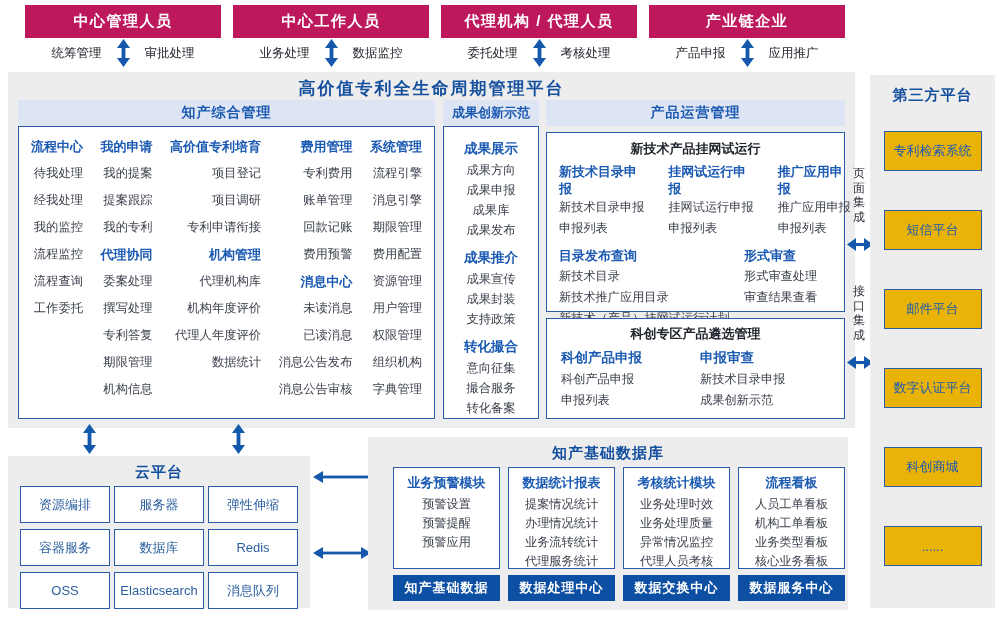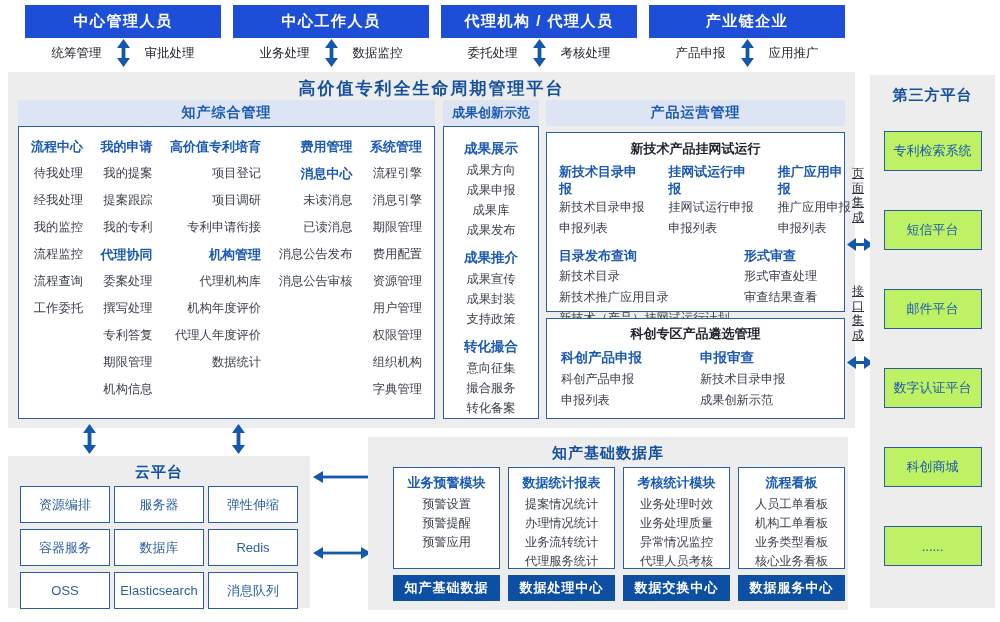--- a/index.html
+++ b/index.html
@@ -1,21 +1,21 @@
 <!DOCTYPE html>
 <html><head>
 <meta charset="utf-8">
 <style>
   html,body{margin:0;padding:0;background:#ffffff;}
   body{font-family:"Liberation Sans","DejaVu Sans",sans-serif;}
   .stage{position:relative;width:1000px;height:622px;background:#fff;overflow:hidden;}
   .abs{position:absolute;}
 
   
-  .role-header{position:absolute;top:5px;width:196px;height:33px;background:#1d4ed8;color:#fff;
+  .role-header{position:absolute;top:5px;width:196px;height:33px;background:#be185d;color:#fff;
     font-size:15px;font-weight:bold;letter-spacing:1.5px;display:flex;align-items:center;justify-content:center;}
   .sub-row{position:absolute;top:39px;width:196px;height:28px;display:flex;align-items:center;justify-content:center;gap:15px;
     font-size:12.5px;color:#24272e;}
 
   
   .panel{position:absolute;background:#ededed;}
   .main-panel{left:8px;top:72px;width:847px;height:356px;}
   .main-title{position:absolute;top:5px;left:0;width:100%;text-align:center;font-size:17px;font-weight:bold;
     color:#15509f;letter-spacing:2px;}
   .sec-bar{position:absolute;height:26px;background:#dde4f3;color:#1b5ab2;font-size:14px;font-weight:bold;
@@ -58,26 +58,26 @@
   .db-panel{left:368px;top:437px;width:480px;height:173px;}
   .db-row{position:absolute;left:25px;top:30px;display:flex;gap:8px;}
   .db-mod{width:107px;}
   .db-box{background:#fff;border:1.5px solid #2a5ca8;box-sizing:border-box;height:102px;text-align:center;}
   .db-h{font-size:13px;font-weight:bold;color:#1b5ab2;line-height:25px;margin-top:2px;white-space:nowrap;}
   .db-item{font-size:12.2px;color:#3c414d;line-height:19px;white-space:nowrap;}
   .db-btn{margin-top:6px;height:26px;background:#0d4fa2;color:#fff;font-size:13px;font-weight:bold;
     display:flex;align-items:center;justify-content:center;letter-spacing:1px;}
 
   
-  .vtext{position:absolute;width:14px;font-size:12px;color:#2b2f38;line-height:14.5px;word-break:break-all;text-align:center;text-decoration:underline;}
+  .vtext{position:absolute;width:14px;font-size:12px;color:#2b2f38;line-height:14.5px;word-break:break-all;text-align:right;}
 
   
   .tp-panel{left:870px;top:75px;width:125px;height:533px;}
   .tp-col{position:absolute;top:56px;left:0;width:100%;display:flex;flex-direction:column;align-items:center;gap:39px;}
-  .tp-box{width:98px;height:40px;background:#bef264;border:1.5px solid #2a5ca8;box-sizing:border-box;display:flex;
+  .tp-box{width:98px;height:40px;background:#eab308;border:1.5px solid #2a5ca8;box-sizing:border-box;display:flex;
     align-items:center;justify-content:center;font-size:13px;color:#1b5ab2;white-space:nowrap;}
 
   svg.arrow{display:block;}
 </style>
 </head>
 <body>
 
 <div class="stage">
 
   <div class="role-header" style="left:25px;">中心管理人员</div>
@@ -164,20 +164,26 @@
         <div class="grp-h">机构管理</div>
         <div>
             <div class="item">代理机构库</div>
             <div class="item">机构年度评价</div>
             <div class="item">代理人年度评价</div>
             <div class="item">数据统计</div>
           </div>
       </div>
       <div class="ip-col">
         <div class="grp-h">费用管理</div>
+        <div>
+            <div class="item">专利费用</div>
+            <div class="item">账单管理</div>
+            <div class="item">回款记账</div>
+            <div class="item">费用预警</div>
+          </div>
         <div class="grp-h">消息中心</div>
         <div>
             <div class="item">未读消息</div>
             <div class="item">已读消息</div>
             <div class="item">消息公告发布</div>
             <div class="item">消息公告审核</div>
           </div>
       </div>
       <div class="ip-col">
         <div class="grp-h">系统管理</div>

